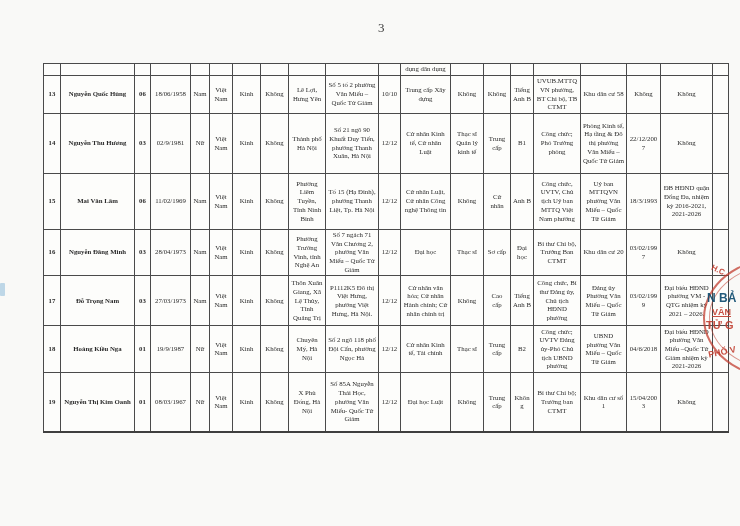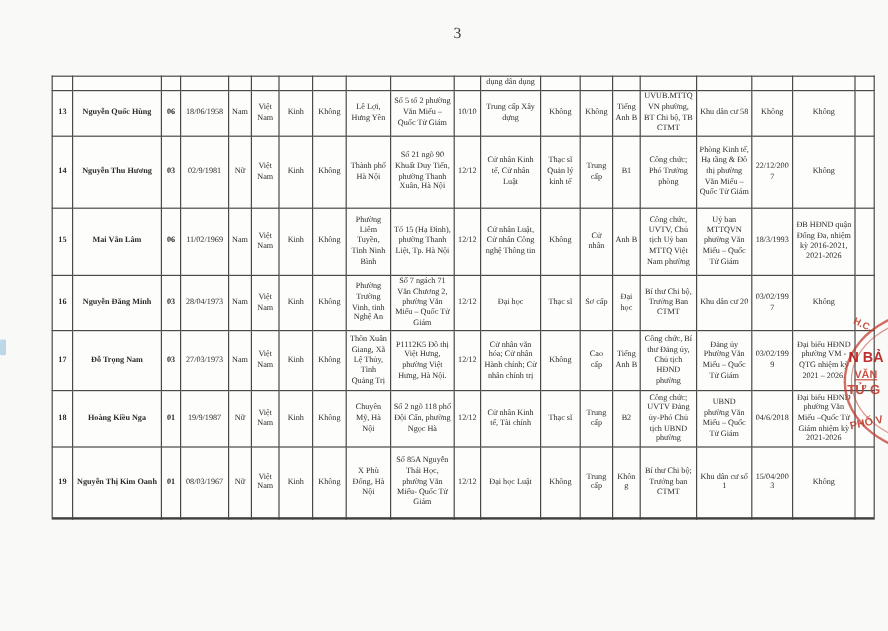--- a/index.html
+++ b/index.html
@@ -259,19 +259,19 @@
         <td class="cell-council">Không</td>
         <td class="cell-extra"></td>
       </tr>
     </tbody>
 </table>
 
 <div class="stamp">
   <div class="stamp-arc-outer"></div>
   <div class="stamp-arc-inner"></div>
   <span class="stamp-frag frag-0" style="color: rgb(193, 62, 48);">H.C.</span>
-  <span class="stamp-frag frag-1" style="color: #b91c1c;">N BẢ</span>
+  <span class="stamp-frag frag-1" style="color: #0c4a6e;">N BẢ</span>
   <span class="stamp-frag frag-2" style="color: rgb(193, 62, 48);">VĂN</span>
   <span class="stamp-frag frag-3" style="color: rgb(193, 62, 48);">TỬ G</span>
   <span class="stamp-frag frag-4" style="color: rgb(193, 62, 48);">PHỐ V</span>
 </div>
 
 <div class="edge-mark"></div>
 
 </body></html>

